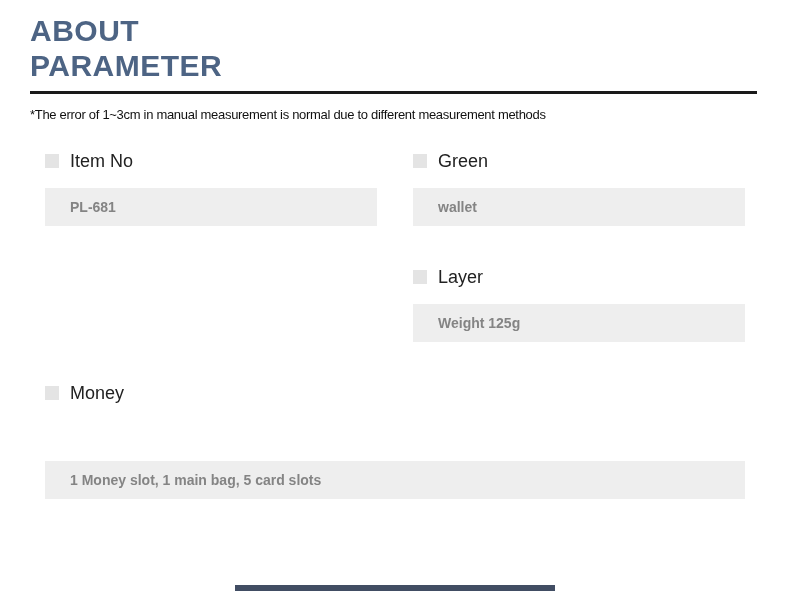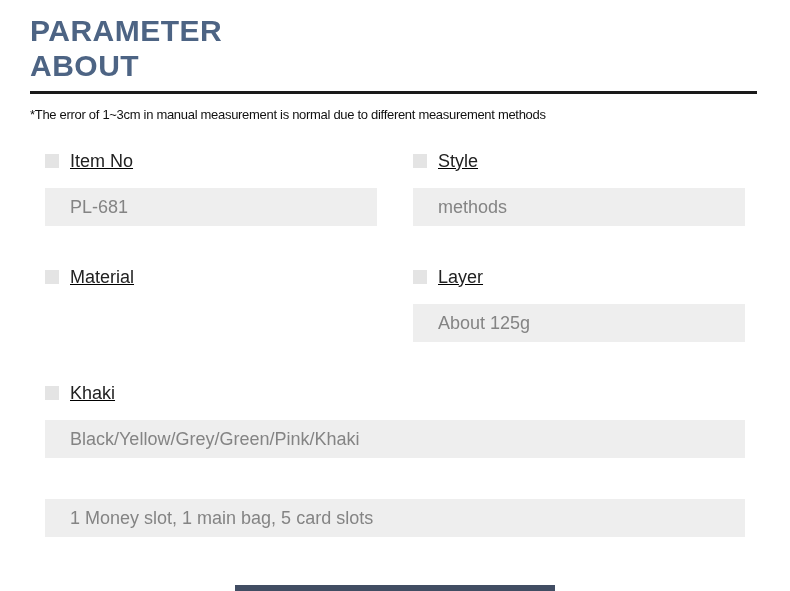--- a/index.html
+++ b/index.html
@@ -44,62 +44,62 @@
     margin-top: 29px;
   }
   .field.half { width: 332px; }
   .field.full { width: 700px; }
   .field-label {
     display: flex;
     align-items: center;
     gap: 11px;
     margin-bottom: 17px;
     height: 20px;
-    text-decoration: underline;
   }
   .bullet {
     width: 14px; height: 14px;
     background: #e4e4e4;
     flex: 0 0 auto;
   }
   .label-text {
     font-size: 18px;
     color: #222222;
   }
   .field-value {
     height: 38px;
     background: #eeeeee;
     display: flex;
     align-items: center;
     padding-left: 25px;
   }
   .value-text {
-    font-size: 18px;
+    font-size: 14px;
     color: #848484;
+    font-weight: bold;
   }
 
   
   .bottom-bar {
     position: absolute;
     bottom: 0;
     left: 50%;
     transform: translateX(-50%);
     width: 320px;
     height: 6px;
     background: #414d63;
   }
 </style>
 </head>
 <body>
 
 <div class="content">
 
   <h1 class="page-title">
+    <div>ABOUT</div>
     <div>PARAMETER</div>
-    <div>ABOUT</div>
   </h1>
 
   <div class="title-rule"></div>
 
   <div class="note">*The error of 1~3cm in manual measurement is normal due to different measurement methods</div>
 
   <div class="fields">
 
     <div class="field half">
       <div class="field-label">
@@ -107,51 +107,44 @@
         <span class="label-text">Item No</span>
       </div>
       <div class="field-value">
         <span class="value-text">PL-681</span>
       </div>
     </div>
 
     <div class="field half">
       <div class="field-label">
         <span class="bullet"></span>
-        <span class="label-text">Style</span>
+        <span class="label-text">Green</span>
       </div>
       <div class="field-value">
-        <span class="value-text">methods</span>
+        <span class="value-text">wallet</span>
       </div>
     </div>
 
     <div class="field half">
-      <div class="field-label">
-        <span class="bullet"></span>
-        <span class="label-text">Material</span>
-      </div>
     </div>
 
     <div class="field half">
       <div class="field-label">
         <span class="bullet"></span>
         <span class="label-text">Layer</span>
       </div>
       <div class="field-value">
-        <span class="value-text">About 125g</span>
+        <span class="value-text">Weight 125g</span>
       </div>
     </div>
 
     <div class="field full">
       <div class="field-label">
         <span class="bullet"></span>
-        <span class="label-text">Khaki</span>
-      </div>
-      <div class="field-value">
-        <span class="value-text">Black/Yellow/Grey/Green/Pink/Khaki</span>
+        <span class="label-text">Money</span>
       </div>
     </div>
 
     <div class="field full">
       <div class="field-value">
         <span class="value-text">1 Money slot, 1 main bag, 5 card slots</span>
       </div>
     </div>
 
   </div>

